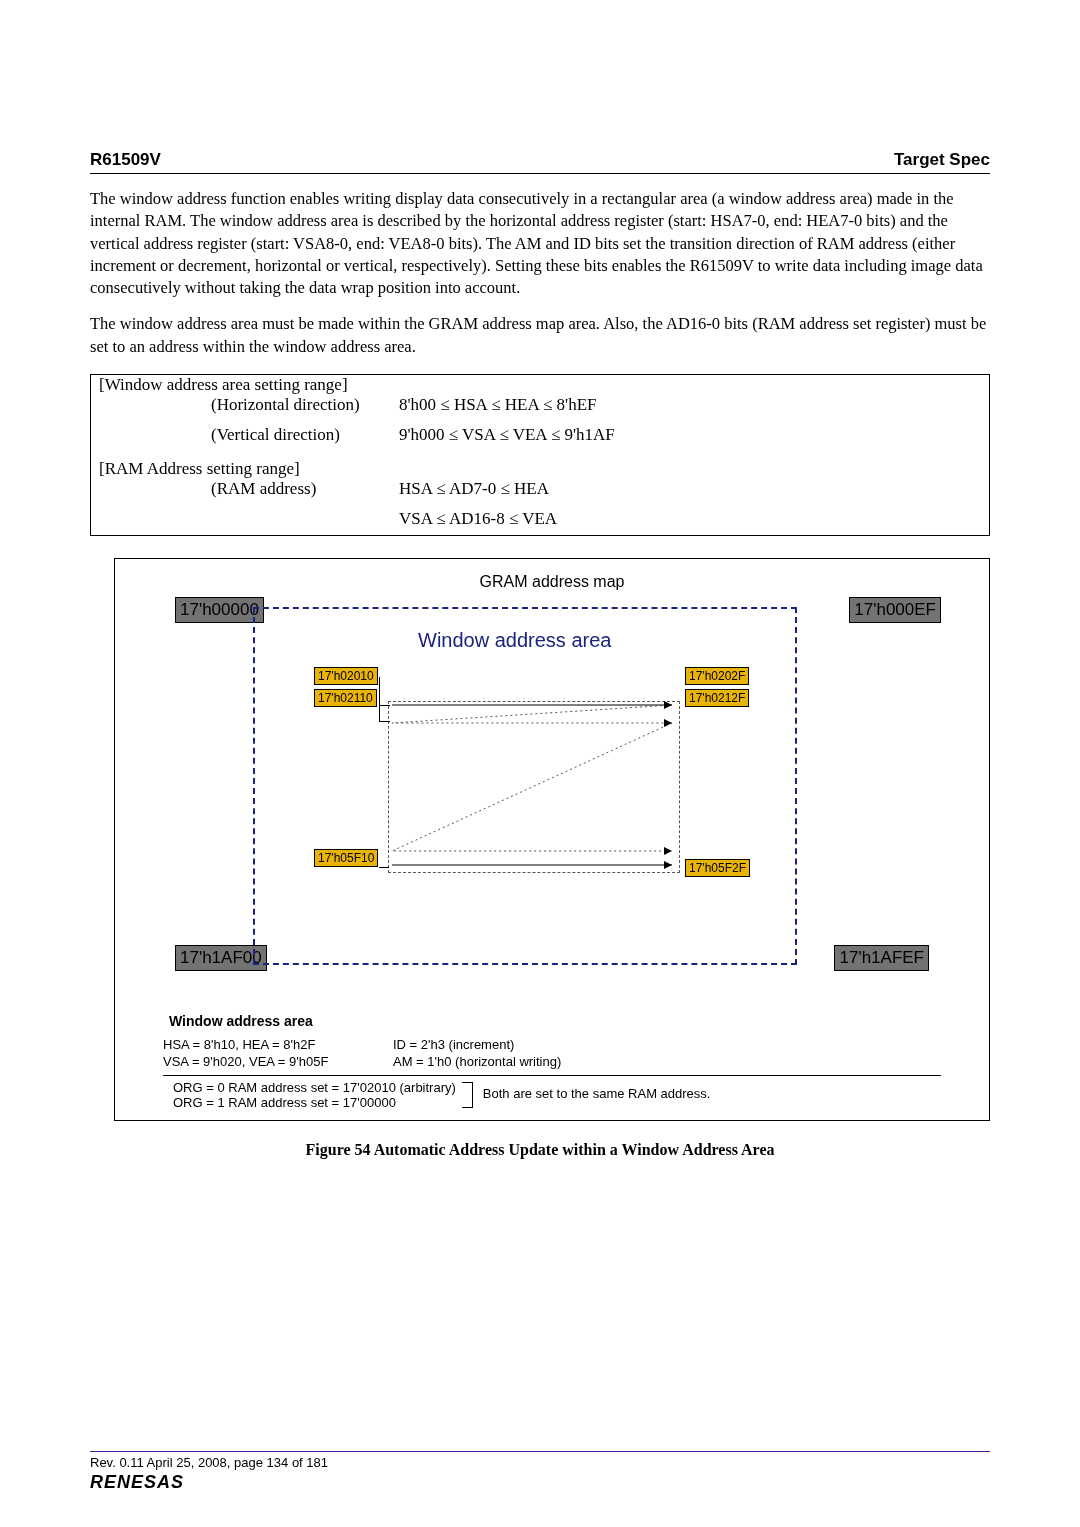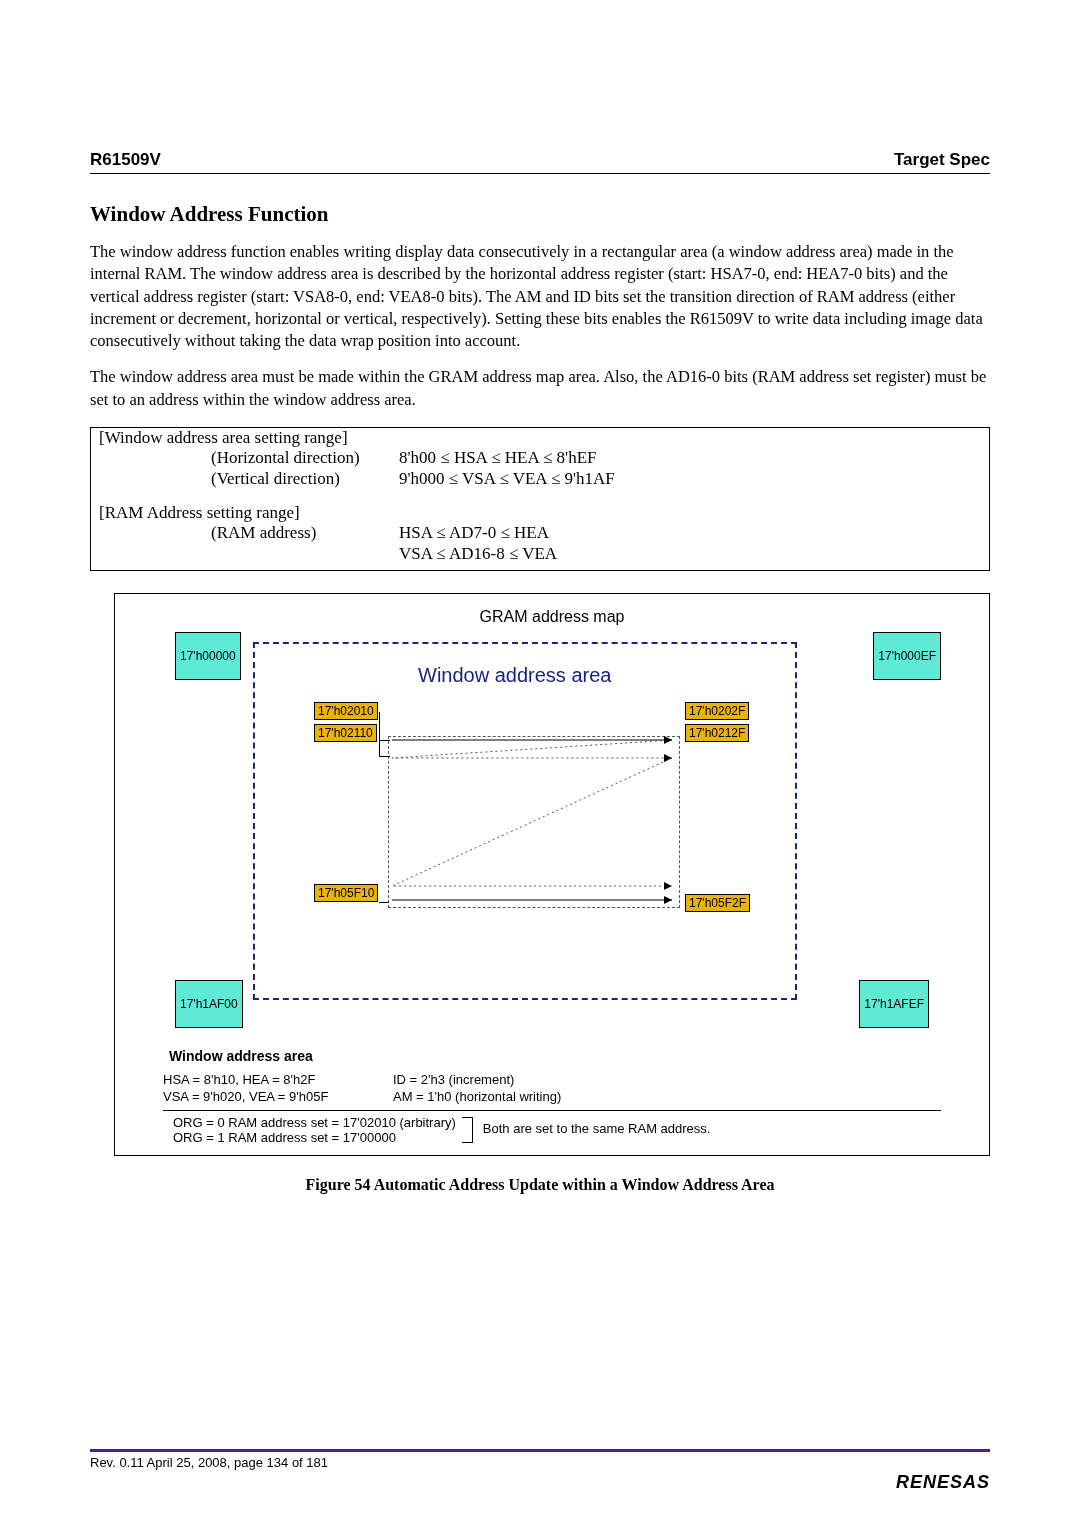--- a/index.html
+++ b/index.html
@@ -41,21 +41,21 @@
   }
   .range-box {
     border: 1.2px solid #000;
     margin-top: 16px;
     padding: 0 8px 6px 8px;
     font-size: 17px;
   }
   .range-grid {
     display: grid;
     grid-template-columns: 300px 1fr;
-    row-gap: 1px;
+    row-gap: 10px;
   }
   .range-label {
     padding-left: 112px;
   }
   .diagram-box {
     border: 1.2px solid #000;
     margin-top: 22px;
     padding: 14px 48px 10px 48px;
     font-family: Arial, Helvetica, sans-serif;
     font-size: 13px;
@@ -65,24 +65,24 @@
     text-align: center;
     font-size: 16px;
     margin-bottom: 6px;
   }
   .outer-map {
     position: relative;
     height: 400px;
   }
   .addr-label {
     position: absolute;
-    font-size: 12px;
-    background: #5eead4;
+    font-size: 17px;
+    background: #737373;
     border: 1px solid #000;
-    padding: 16px 4px;
+    padding: 2px 4px;
     box-sizing: border-box;
   }
   .wa-title {
     position: absolute;
     font-size: 20px;
     color: #1a237e;
   }
   .dashed-rect {
     position: absolute;
     border: 2px dashed #1a237e;
@@ -134,45 +134,44 @@
     font-weight: bold;
     font-size: 16px;
     text-align: center;
     margin-top: 20px;
   }
   .footer {
     position: absolute;
     bottom: 34px;
     left: 90px;
     right: 90px;
-    border-top: 3px solid #4c1d95;
+    border-top: 1px solid #4c1d95;
     padding-top: 3px;
     font-family: Arial, Helvetica, sans-serif;
     font-size: 13px;
   }
   .logo {
-    text-align: right;
+    text-align: left;
     font-family: Arial;
     font-weight: bold;
     font-style: italic;
     letter-spacing: 1px;
     font-size: 18px;
     margin-top: 2px;
   }
 </style>
 </head>
 <body>
 
 <div class="page">
   <div class="header-row">
     <span>R61509V</span>
     <span>Target Spec</span>
   </div>
 
-  <div class="section-title">Window Address Function</div>
 
   <div class="body-text">The window address function enables writing display data consecutively in a rectangular area (a window address area) made in the internal RAM. The window address area is described by the horizontal address register (start: HSA7-0, end: HEA7-0 bits) and the vertical address register (start: VSA8-0, end: VEA8-0 bits). The AM and ID bits set the transition direction of RAM address (either increment or decrement, horizontal or vertical, respectively). Setting these bits enables the R61509V to write data including image data consecutively without taking the data wrap position into account.</div>
   <div class="body-text">The window address area must be made within the GRAM address map area. Also, the AD16-0 bits (RAM address set register) must be set to an address within the window address area.</div>
 
   <div class="range-box">
     <div>[Window address area setting range]</div>
     <div class="range-grid">
       <div class="range-label">(Horizontal direction)</div>
       <div>8'h00 ≤ HSA ≤ HEA ≤ 8'hEF</div>
       <div class="range-label">(Vertical direction)</div>

